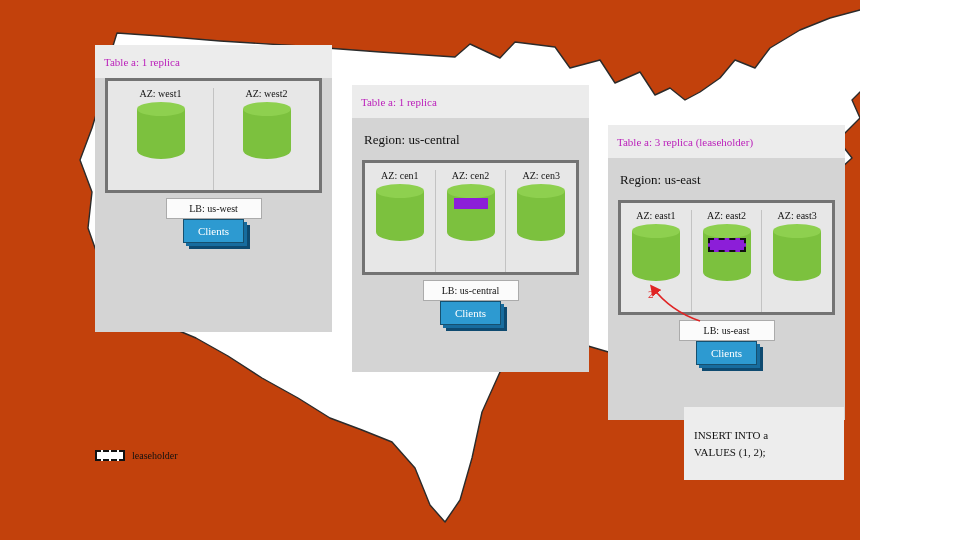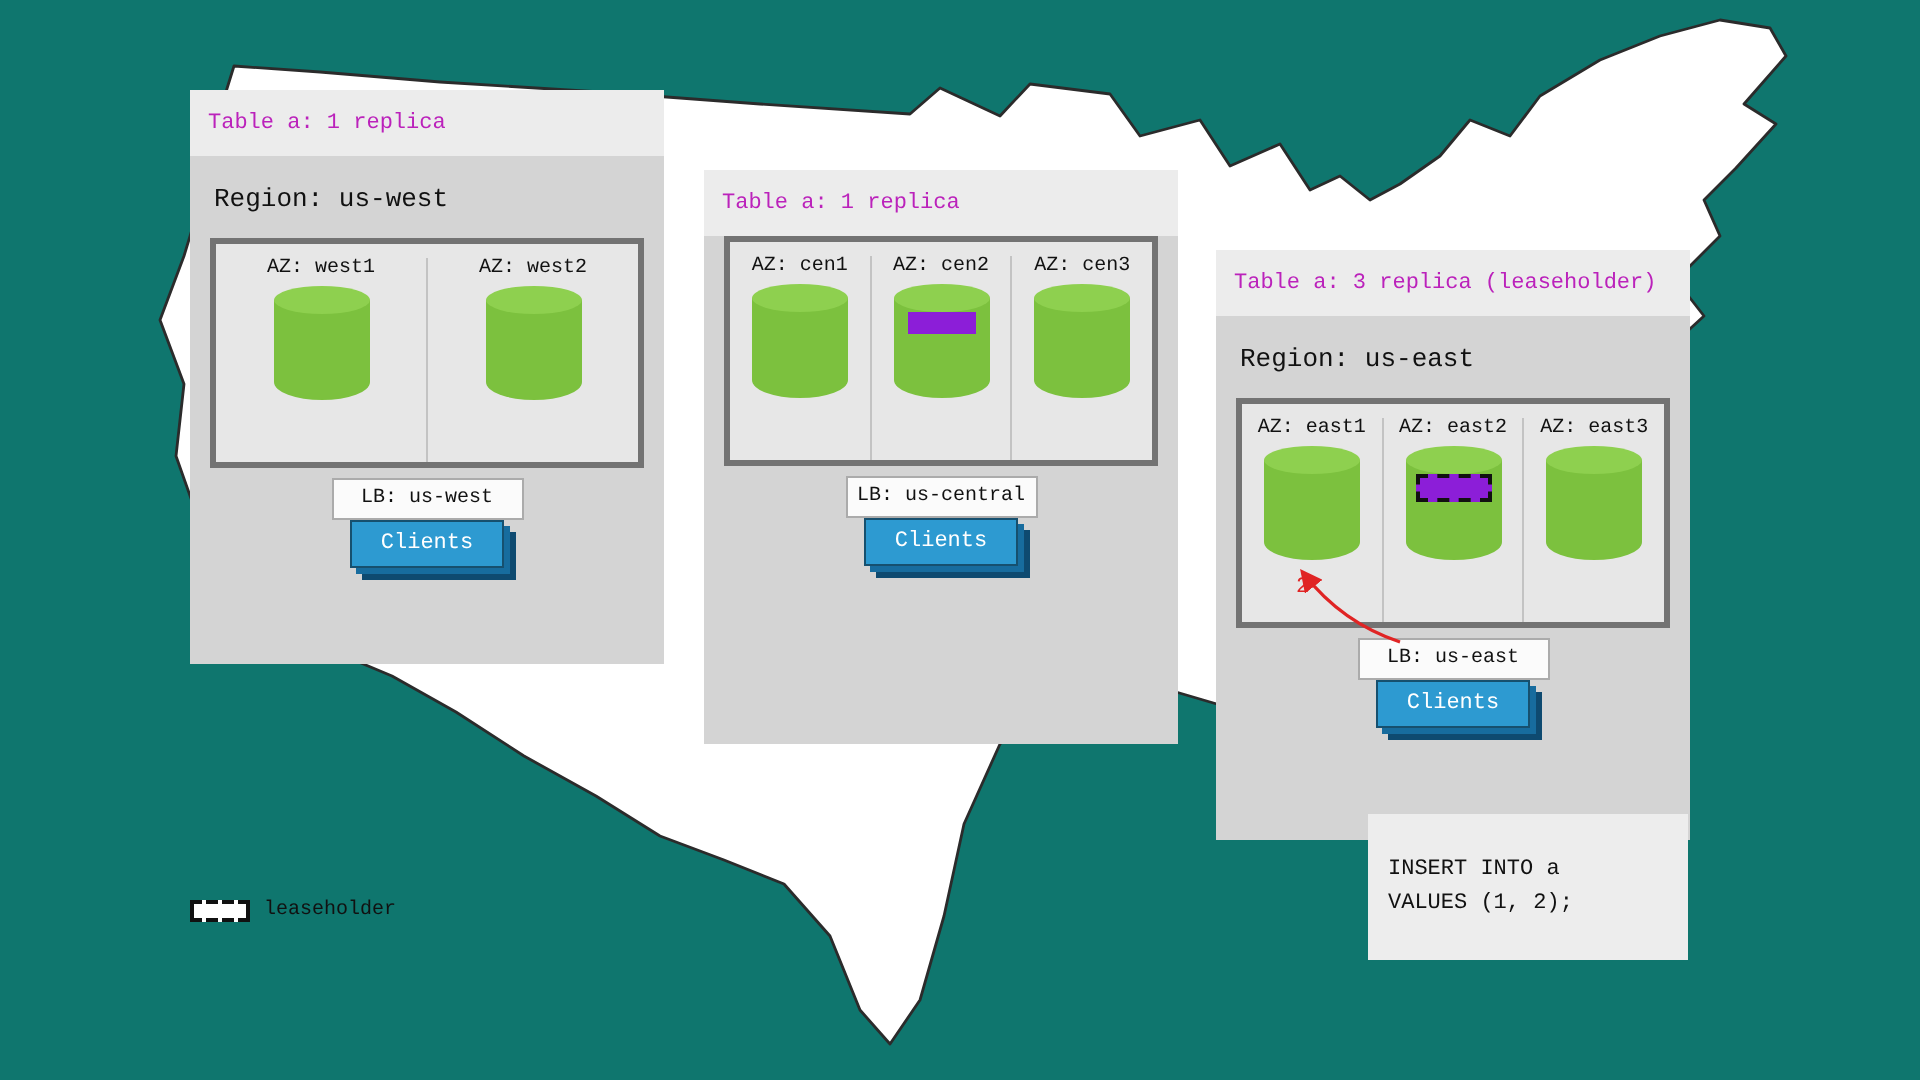--- a/index.html
+++ b/index.html
@@ -1,19 +1,19 @@
 <!DOCTYPE html>
 <html style="--header-text: #bb22bb; --cylinder: #7cc13e; --cylinder-top: #8ed04f; --replica: #8c1ed8; --clients: #2d9ad1; --clients-shadow: #176c9e; --arrow: #e02424;"><head>
 <meta charset="utf-8">
 <style>
   * { box-sizing: border-box; margin: 0; padding: 0; }
   body { background: #fff; }
   .canvas {
-    position: relative; width: 960px; height: 540px; overflow: hidden;
-    background: #0f766e; font-family: Liberation Mono, monospace; color: #111;
+    position: relative; width: 860px; height: 540px; overflow: hidden;
+    background: #c2410c; font-family: Liberation Serif, serif; color: #111;
   }
   .map-svg { position: absolute; left: 0; top: 0; }
 
   .panel { position: absolute; background: #d4d4d4; }
   .panel-header {
     height: 33px; background: #ececec; display: flex; align-items: center;
     padding: 0 9px; font-size: 11px; color: var(--header-text, #bb22bb);
   }
   .panel-body { padding: 0 10px; }
   .region-title { font-size: 13px; margin: 14px 2px 12px; color: #111; }
@@ -83,21 +83,20 @@
              L500,372 L482,412 L472,458 L460,500 L445,522 L430,505 L415,468 L392,442 L362,430
              L330,418 L298,398 L262,378 L228,356 L196,338 L165,325 L138,318 L118,298 L100,262
              L88,228 L92,192 L80,160 L92,128 L102,95 L108,62 Z" fill="#ffffff" stroke="#2b2b2b" stroke-width="1.4" stroke-linejoin="round"></path>
   </svg>
 
   <section class="panel" style="left:95px; top:45px; width:237px; height:287px;">
     <div class="panel-header">
       <span>Table a: 1 replica</span>
     </div>
     <div class="panel-body">
-      <div class="region-title">Region: us-west</div>
       <div class="az-row">
         <div class="az-col">
           <div class="az-label">AZ: west1</div>
           <div class="cyl"></div>
         </div>
         <div class="az-col">
           <div class="az-label">AZ: west2</div>
           <div class="cyl"></div>
         </div>
       </div>
@@ -106,20 +105,21 @@
         <span class="clients-btn">Clients</span>
       </div>
     </div>
   </section>
 
   <section class="panel" style="left:352px; top:85px; width:237px; height:287px;">
     <div class="panel-header">
       <span>Table a: 1 replica</span>
     </div>
     <div class="panel-body">
+      <div class="region-title">Region: us-central</div>
       <div class="az-row">
         <div class="az-col">
           <div class="az-label">AZ: cen1</div>
           <div class="cyl"></div>
         </div>
         <div class="az-col">
           <div class="az-label">AZ: cen2</div>
           <div class="cyl">
             <div class="replica"></div>
           </div>

